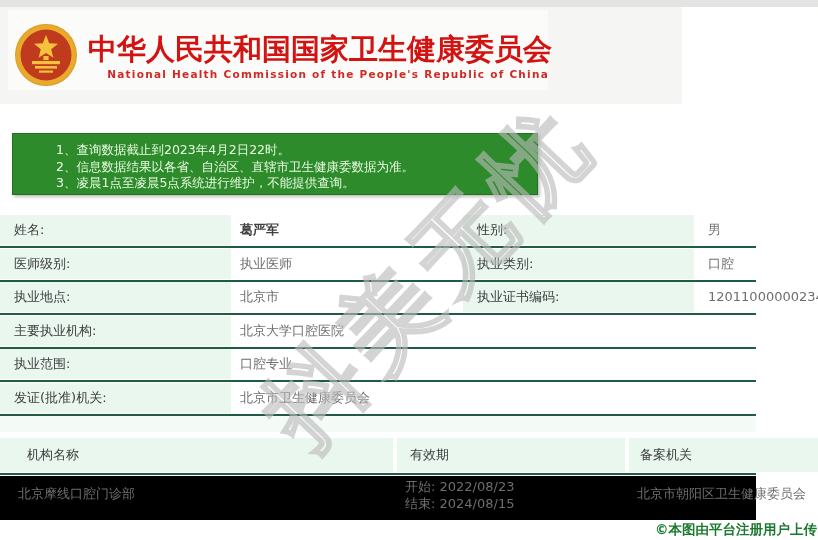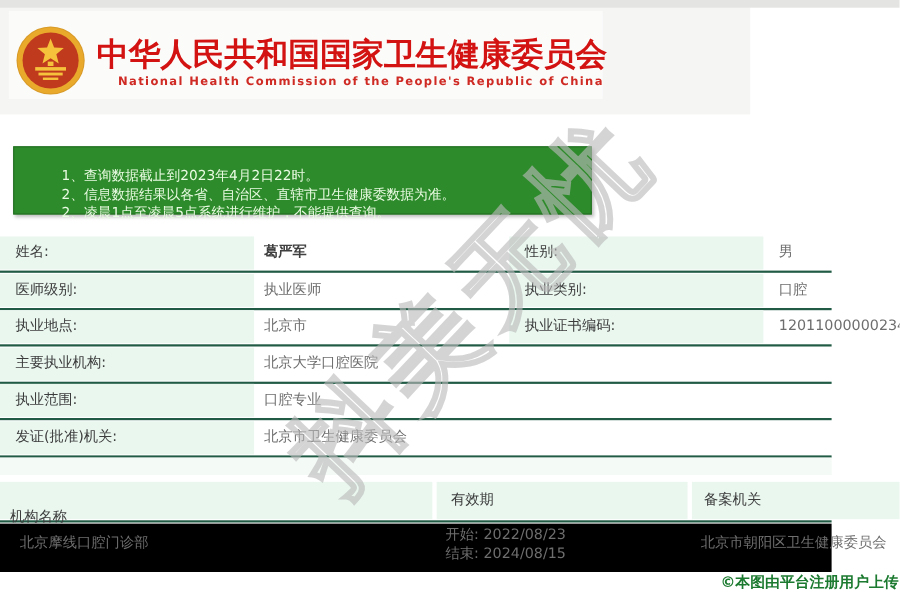--- a/index.html
+++ b/index.html
@@ -13,21 +13,21 @@
   .emblem{position:absolute;left:6px;top:12px;width:64px;height:66px;}
   .title-cn{position:absolute;left:80px;top:20px;width:460px;font-size:29px;font-weight:bold;
             color:#d21312;letter-spacing:0px;white-space:nowrap;}
   .title-en{position:absolute;left:81px;top:58px;width:460px;font-size:10.5px;font-weight:bold;
             color:#cf2b24;letter-spacing:1.25px;white-space:nowrap;text-align:right;}
 
   
   .notice{position:absolute;left:12px;top:133px;width:526px;height:62px;background:#2e8b2b;
           border:1px solid #236e22;box-shadow:2px 2px 3px rgba(70,70,70,.35);box-sizing:border-box;}
   .notice-line{margin:0;padding:0 0 0 43px;line-height:16.5px;font-size:12.5px;color:#e9fbe2;white-space:nowrap;}
-  .notice-inner{padding-top:18px;}
+  .notice-inner{padding-top:8px;}
 
   
   .table{position:absolute;left:0;top:215px;width:756px;}
   .t-row{position:relative;height:30px;}
   .sep{height:2px;background:#215b45;margin-top:1px;margin-bottom:0.5px;}
   .cell-mint{position:absolute;top:0;bottom:0;background:#e9f7ef;}
   .c-l1{left:0;width:231px;}
   .c-l2{left:463px;width:231px;}
   .lbl{position:absolute;top:0;line-height:30px;font-size:13px;color:#3c3c3c;white-space:nowrap;}
   .lbl.p1{left:14px;}
@@ -41,21 +41,21 @@
   .band1{height:22px;line-height:22px;background:#eff1ee;text-align:center;padding-left:124px;
          font-size:13px;font-weight:bold;color:#333;}
   .band2{height:16px;background:#f4faf6;}
   .gap-white{height:6px;background:#fff;}
   .org-header{position:relative;height:34px;}
   .oh-cell{position:absolute;top:0;bottom:0;background:#e9f7ef;}
   .oh1{left:0;width:393px;}
   .oh2{left:397px;width:228px;}
   .oh3{left:629px;width:189px;}
   .oh-lbl{position:absolute;top:0;line-height:34px;font-size:13px;color:#3c3c3c;white-space:nowrap;}
-  .ohp1{left:9px;margin-top:16px;}
+  .ohp1{left:27px;}
   .ohp2{left:410px;}
   .ohp3{left:640px;}
   .org-row{position:relative;height:44px;background:#000000;}
   .org-name{position:absolute;left:18px;top:3px;line-height:30px;font-size:13px;color:#6e6e6e;white-space:nowrap;}
   .org-period{position:absolute;left:405px;top:2px;font-size:13px;color:#6e6e6e;line-height:17px;white-space:nowrap;}
   .org-auth{position:absolute;left:637px;top:3px;line-height:30px;font-size:13px;color:#6e6e6e;white-space:nowrap;}
 
   
   .watermark{position:absolute;left:238px;top:387px;transform:rotate(-46.5deg);transform-origin:0 0;
              font-size:95px;font-weight:bold;letter-spacing:11px;white-space:nowrap;
@@ -87,21 +87,21 @@
       </svg>
       <div class="title-cn">中华人民共和国国家卫生健康委员会</div>
       <div class="title-en">National Health Commission of the People's Republic of China</div>
     </div>
   </div>
 
   <div class="notice">
     <div class="notice-inner">
       <p class="notice-line">1、查询数据截止到2023年4月2日22时。</p>
       <p class="notice-line">2、信息数据结果以各省、自治区、直辖市卫生健康委数据为准。</p>
-      <p class="notice-line">2、凌晨1点至凌晨5点系统进行维护，不能提供查询。</p>
+      <p class="notice-line">3、凌晨1点至凌晨5点系统进行维护，不能提供查询。</p>
     </div>
   </div>
 
   <div class="table">
 
     <div class="t-row">
       <div class="cell-mint c-l1"></div>
       <div class="cell-mint c-l2"></div>
       <span class="lbl p1">姓名:</span>
       <span class="val p1 name">葛严军</span>

